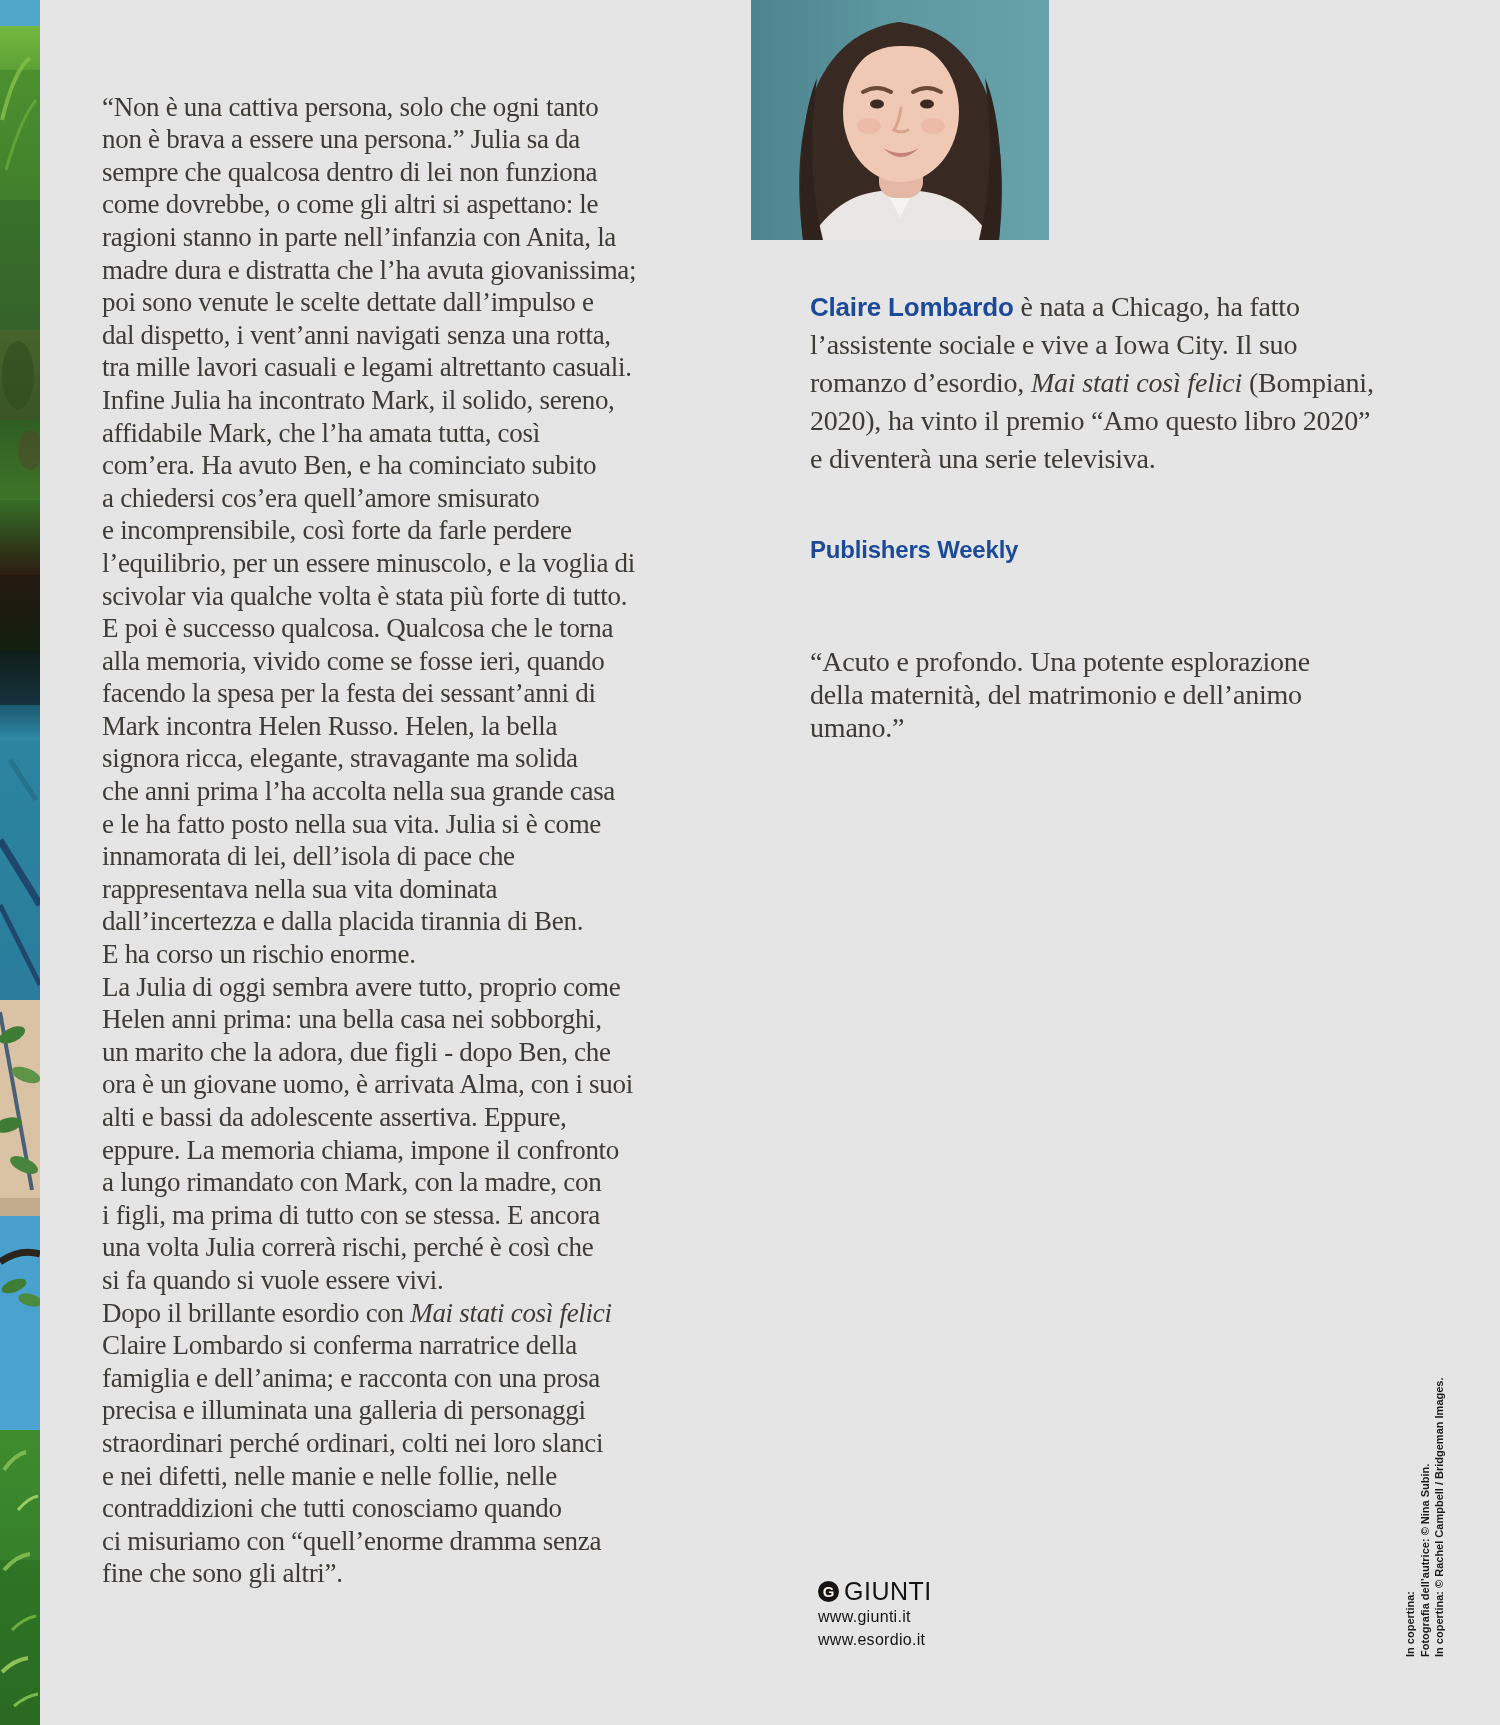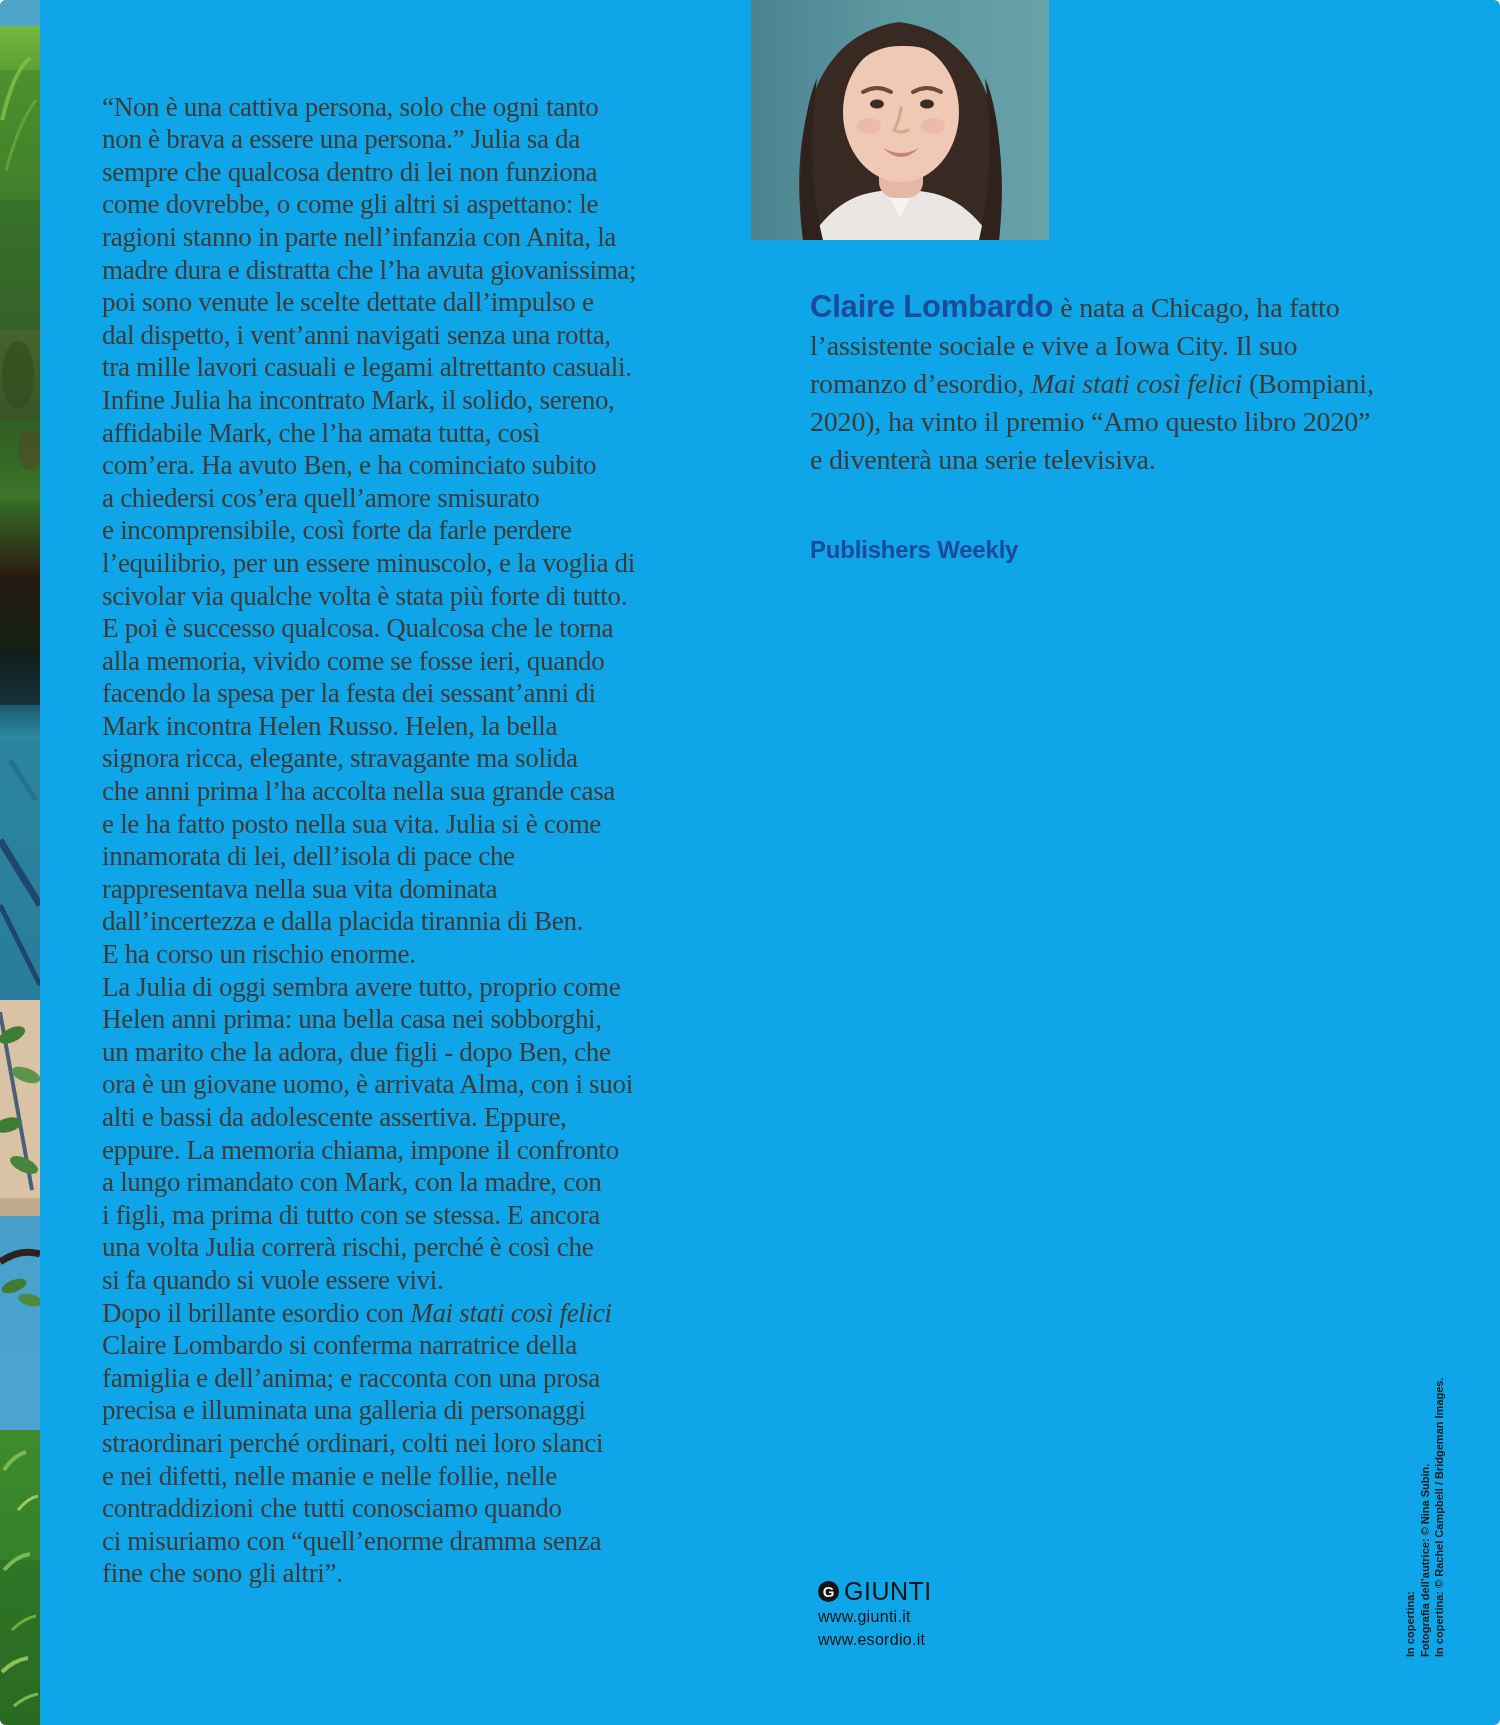--- a/index.html
+++ b/index.html
@@ -1,22 +1,21 @@
 <!DOCTYPE html>
 <html><head>
 <meta charset="utf-8">
 <style>
   html,body{margin:0;padding:0;}
   .page{
     position:relative;
     width:1500px;height:1725px;
-    background:#0ea5e9;
+    background:#e5e5e5;
     overflow:hidden;
     font-family:"Liberation Serif", serif;
-    border-radius:6px;
   }
   
   .art-strip{
     position:absolute;left:0;top:0;width:40px;height:1725px;
     background:linear-gradient(to bottom,
       #4fa6c8 0px,#4fa6c8 26px,
       #73b83f 26px,#5ea035 70px,
       #4c9130 70px,#417f2a 200px,
       #38722a 200px,#35622a 330px,
       #47642c 330px,#3a5426 420px,
@@ -47,21 +46,21 @@
   .photo svg{display:block;}
   
   .bio{
     position:absolute;left:810px;top:250px;
     font-size:28px;line-height:38px;letter-spacing:-0.2px;
     color:#3e3a35;white-space:pre-line;
   }
   .sans-name{
     font-family:"Liberation Sans", sans-serif;
     font-weight:700;color:#1c4a99;
-    font-size:31px;letter-spacing:-0.2px;
+    font-size:26px;letter-spacing:-0.2px;
   }
   .quote{
     position:absolute;left:810px;
     font-size:28px;letter-spacing:-0.2px;
     color:#3e3a35;white-space:pre-line;
   }
   .quote-1{top:482px;line-height:37px;}
   .quote-2{top:612px;line-height:33px;}
   .attr{
     font-family:"Liberation Sans", sans-serif;
@@ -215,20 +214,23 @@
 romanzo d’esordio, </span><span class="it">Mai stati così felici</span><span> (Bompiani,
 2020), ha vinto il premio “Amo questo libro 2020”
 e diventerà una serie televisiva.</span>
   </div>
 
   <div class="quote quote-1">
     <div class="attr">Publishers Weekly</div>
   </div>
 
   <div class="quote quote-2">
+    <span>“Acuto e profondo. Una potente esplorazione
+della maternità, del matrimonio e dell’animo
+umano.”</span>
   </div>
 
   <div class="publisher">
     <div class="logo-row">
       <span class="logo-mark">
           <span class="logo-g">G</span>
         </span>
       <span class="logo-text">GIUNTI</span>
     </div>
     <div class="urls">

